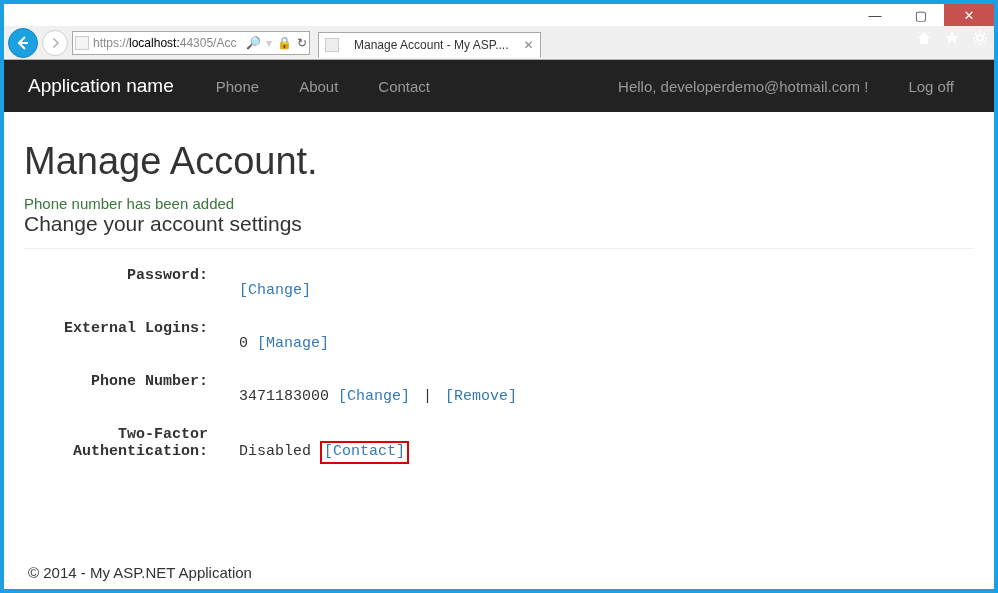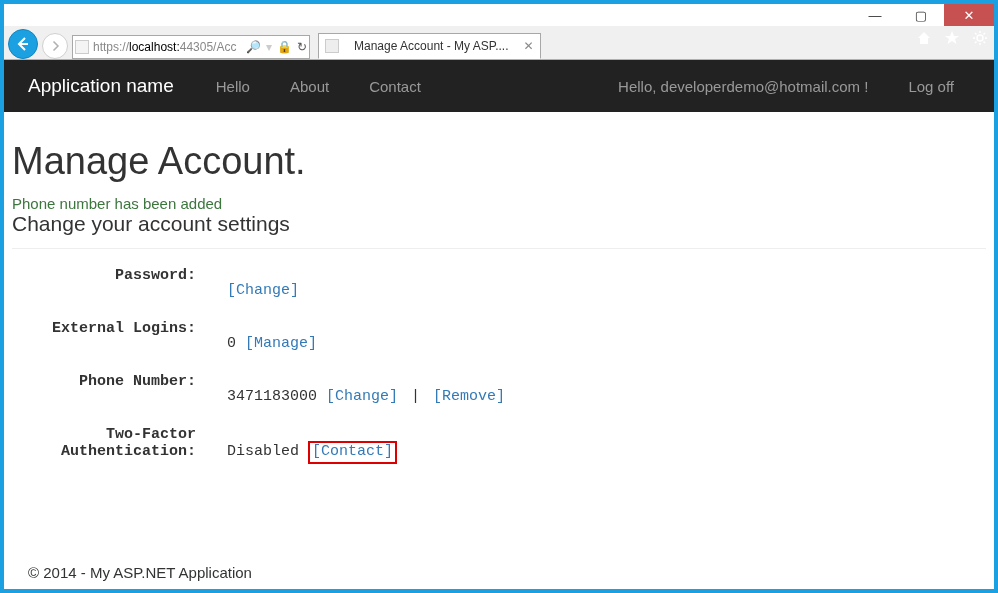--- a/index.html
+++ b/index.html
@@ -40,21 +40,21 @@
     background: #c75050;
     color: #fff;
     width: 50px;
   }
   
   .ie-toolbar {
     height: 34px;
     background: #f0f0f0;
     border-bottom: 1px solid #b0b0b0;
     display: flex;
-    align-items: flex-end;
+    align-items: center;
     padding: 0 4px;
     gap: 4px;
   }
   .nav-back, .nav-fwd {
     width: 30px; height: 30px;
     border-radius: 50%;
     display: flex; align-items: center; justify-content: center;
     font-size: 16px;
   }
   .nav-back { background: #1ba1e2; color: #fff; border:1px solid #1285c0;}
@@ -97,21 +97,21 @@
     height: 52px;
     display:flex;
     align-items:center;
     padding: 0 24px;
     font-size: 15px;
     gap: 8px;
   }
   .navbar .brand { color:#fff; font-size:19px; margin-right:18px;}
   .navbar a { color:#999; text-decoration:none; padding:0 16px; cursor:pointer;}
   .navbar .navspacer { flex:1;}
-  .container { padding: 10px 8px 20px;}
+  .container { padding: 10px 20px 20px;}
   h1 { font-size: 38px; font-weight: 400; margin: 18px 0 12px; color:#333;}
   .alert-success { color: #3c763d; font-size:15px; }
   h3 { font-size: 21px; font-weight:400; color:#333; margin:0 0 12px;}
   hr { border:none; border-top:1px solid #eee; margin: 6px 0 18px;}
   .dl { display:grid; grid-template-columns: 200px 1fr; row-gap:6px; font-size:15px;font-family:Liberation Mono, monospace;}
   .dl dt { text-align:right; font-weight:bold; padding-right:16px; color:#333;}
   .dl dd { margin:15px; color:#333;}
   .link { color:#337ab7; cursor:pointer;}
   .sep { color:#333; margin:0 4px;}
   .highlight-box { border:2px solid #d00; padding:1px 2px; display:inline-block; line-height:1.1;}
@@ -174,21 +174,21 @@
         </svg></span>
     <span><svg viewBox="0 0 16 16">
           <circle cx="8" cy="8" r="3" fill="none" stroke="#fff" stroke-width="1.5"></circle>
           <path d="M8 1 V3 M8 13 V15 M1 8 H3 M13 8 H15 M3 3 L4.5 4.5 M11.5 11.5 L13 13 M3 13 L4.5 11.5 M11.5 4.5 L13 3" stroke="#fff" stroke-width="1.5"></path>
         </svg></span>
   </div>
 
   <div class="page-wrap">
     <div class="navbar">
       <span class="brand">Application name</span>
-      <a>Hello</a>
+      <a>Phone</a>
       <a>About</a>
       <a>Contact</a>
       <span class="navspacer"></span>
       <a>Hello, developerdemo@hotmail.com !</a>
       <a>Log off</a>
     </div>
 
     <div class="container">
       <h1>Manage Account.</h1>
       <div class="alert-success">Phone number has been added</div>

